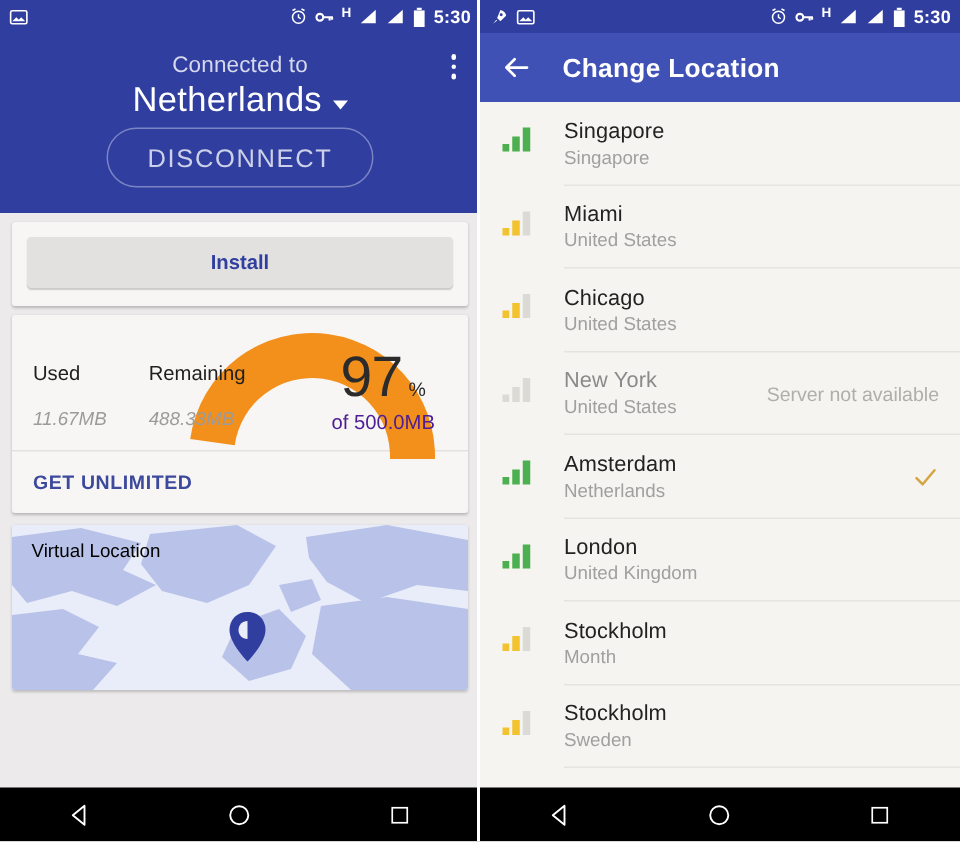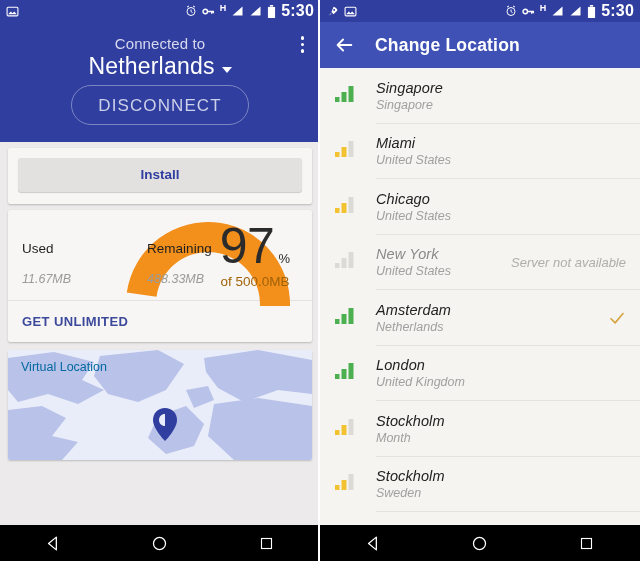--- a/index.html
+++ b/index.html
@@ -21,21 +21,21 @@
     position: relative;
     height: 22px;
     background: #303e9f;
     display: flex; align-items: center;
     padding: 0 6px 0 6px;
     box-sizing: border-box;
     color: #fff;
   }
   .sb-left { display:flex; align-items:center; gap:5px; }
   .sb-right { margin-left:auto; display:flex; align-items:center; gap:5px; }
-  .sb-time { font-size: 16px; font-weight: 700; letter-spacing: .2px; }
+  .sb-time { font-size: 12px; font-weight: 700; letter-spacing: .2px; }
   .ico { display:inline-block; line-height:0; }
 
   
   .conn-header {
     position: relative;
     height: 120px;
     background: #303e9f;
     color: #ffffff;
     text-align: center;
     box-sizing: border-box;
@@ -96,64 +96,64 @@
 
   .usage-card { padding: 0; position: relative; }
   .usage-title {
     font-size: 12.5px; color: #8b8b8b;
     padding: 13px 0 0 14px;
   }
   .gauge-wrap { position: absolute; right: 16px; top: 10px; width: 176px; height: 78px; }
   .usage-stats {
     display: flex; align-items: flex-end;
     padding: 18px 0 14px 14px;
-    position: relative; min-height: 58px; gap: 48px;
+    position: relative; min-height: 58px;
   }
   .stat { margin-right: 28px; }
   .stat-label { font-size: 13.5px; color: #1f1f1f; }
   .stat-value { font-size: 12.5px; color: #9b9b9b; margin-top: 16px; font-style: italic; }
   .pct-block { position: absolute; right: 22px; bottom: 11px; text-align: center; }
   .pct-row { display: flex; align-items: baseline; justify-content: center; }
-  .pct-num { font-size: 50px; color: #2b2b2b; line-height: 1; letter-spacing: -.5px; margin-top: 35px; }
+  .pct-num { font-size: 38px; color: #2b2b2b; line-height: 1; letter-spacing: -.5px; margin-top: 35px; }
   .pct-sign { font-size: 13px; color: #2b2b2b; margin-left: 4px; }
-  .pct-of { font-size: 13.5px; color: #a16207; margin-top: 3px; }
+  .pct-of { font-size: 13.5px; color: #4c1d95; margin-top: 3px; }
   .card-sep { height: 1px; background: #e3e2e0; }
   .get-unlimited {
     padding: 13px 0 13px 14px;
     color: #3d4a9c; font-weight: 700; font-size: 13px; letter-spacing: .4px;
   }
 
   .map-card {
     margin: 8px 8px 0 8px;
     height: 110px;
     border-radius: 2px;
     overflow: hidden;
     position: relative;
     background: #e8ecf8;
     box-shadow: 0 1px 2px rgba(0,0,0,.2);
   }
   .map-label {
     position: absolute; left: 13px; top: 10px;
-    font-size: 12.5px; color: #0369a1; z-index: 4;
+    font-size: 12.5px; color: #000000; z-index: 4;
   }
   .map-svg { position:absolute; inset:0; width:100%; height:100%; }
 
   
   .appbar {
     height: 46px;
     background: #3f51b5;
     display: flex; align-items: center;
     padding-left: 13px;
     color: #fff;
   }
   .back-arrow { width: 22px; height: 22px; margin-right: 20px; }
   .appbar-title { font-size: 17.5px; font-weight: 700; letter-spacing: .2px; }
 
   
-  .loc-list { background: #f5f4f0; height: calc(561px - 22px - 46px - 36px); overflow: hidden; font-style: italic; }
+  .loc-list { background: #f5f4f0; height: calc(561px - 22px - 46px - 36px); overflow: hidden; }
   .loc-row {
     display: flex; align-items: center;
     height: 55.5px;
     position: relative;
     padding-left: 14px;
     box-sizing: border-box;
   }
   .loc-row .rowline {
     position: absolute; left: 56px; right: 0; bottom: 0; height: 1px; background: #e6e4de;
   }

